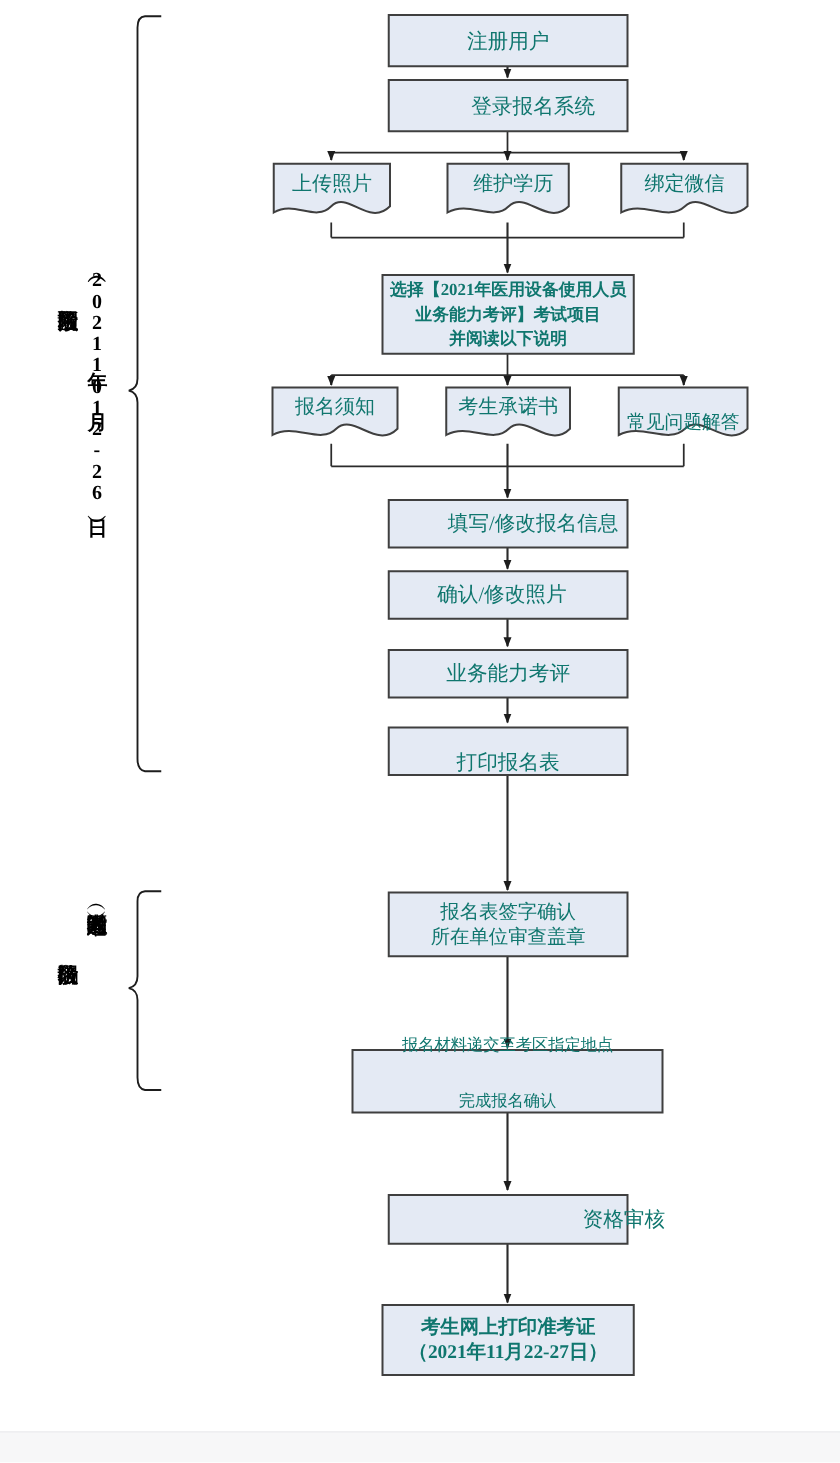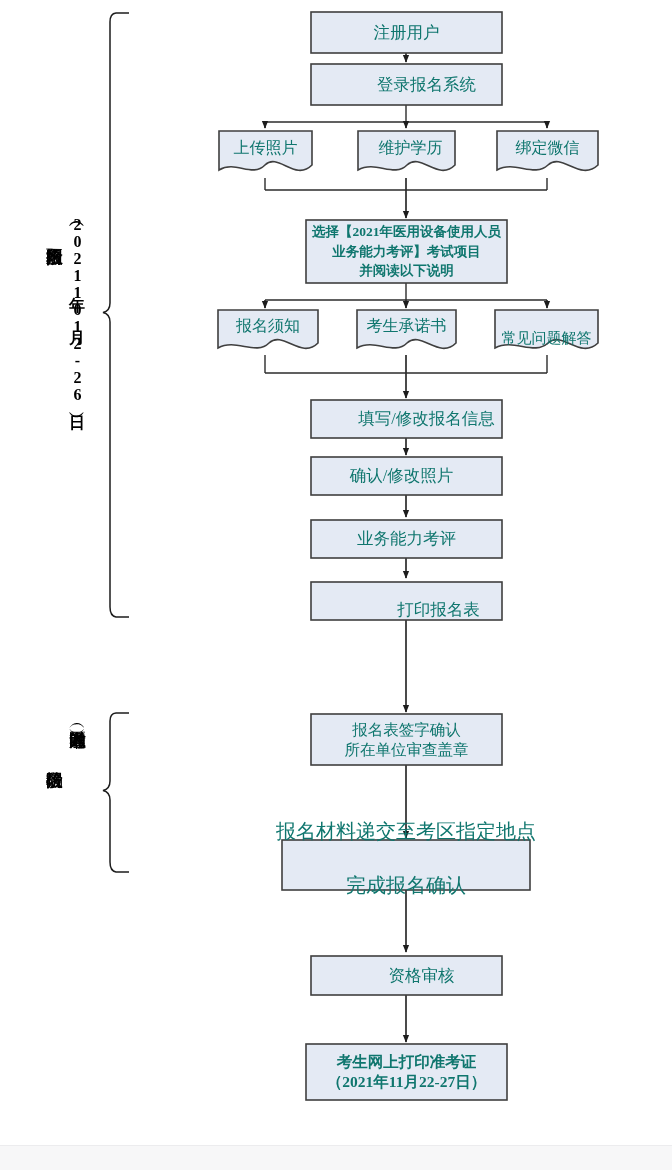--- a/index.html
+++ b/index.html
@@ -186,35 +186,35 @@
   </div>
 
   <div class="node-text proc-text" style="left:311px; top:457px; width:181px; height:38px;">
     <span class="ln">确认/修改照片</span>
   </div>
 
   <div class="node-text proc-text" style="left:311px; top:520px; width:191px; height:38px;">
     <span class="ln">业务能力考评</span>
   </div>
 
-  <div class="node-text proc-text" style="left:311px; top:582px; width:191px; height:56px;padding-left:32px;">
+  <div class="node-text proc-text" style="left:311px; top:582px; width:191px; height:56px;">
     <span class="ln">打印报名表</span>
   </div>
 
   <div class="node-text proc-text" style="left:311px; top:714px; width:191px; height:51px; font-size:15.5px;">
     <span class="ln">报名表签字确认</span>
     <span class="ln">所在单位审查盖章</span>
   </div>
 
-  <div class="node-text proc-text" style="left:282px; top:840px; width:248px; height:38px; font-size:20px;gap:28px;">
+  <div class="node-text proc-text" style="left:282px; top:840px; width:248px; height:38px; font-size:13px;gap:28px;">
     <span class="ln">报名材料递交至考区指定地点</span>
     <span class="ln">完成报名确认</span>
   </div>
 
-  <div class="node-text proc-text" style="left:311px; top:956px; width:221px; height:39px;">
+  <div class="node-text proc-text" style="left:311px; top:956px; width:221px; height:39px;align-items:flex-end;">
     <span class="ln">资格审核</span>
   </div>
 
   <div class="node-text proc-text bold-small" style="left:306px; top:1044px; width:201px; height:56px; font-size:15.5px;border-radius:11px;">
     <span class="ln">考生网上打印准考证</span>
     <span class="ln">（2021年11月22-27日）</span>
   </div>
 
   <div class="vlabel vlabel-bold" style="left:66px; top:216px;">（2021年10月12-26日）</div>
   <div class="vlabel" style="left:43px; top:235px;">网上预报名阶段</div>

